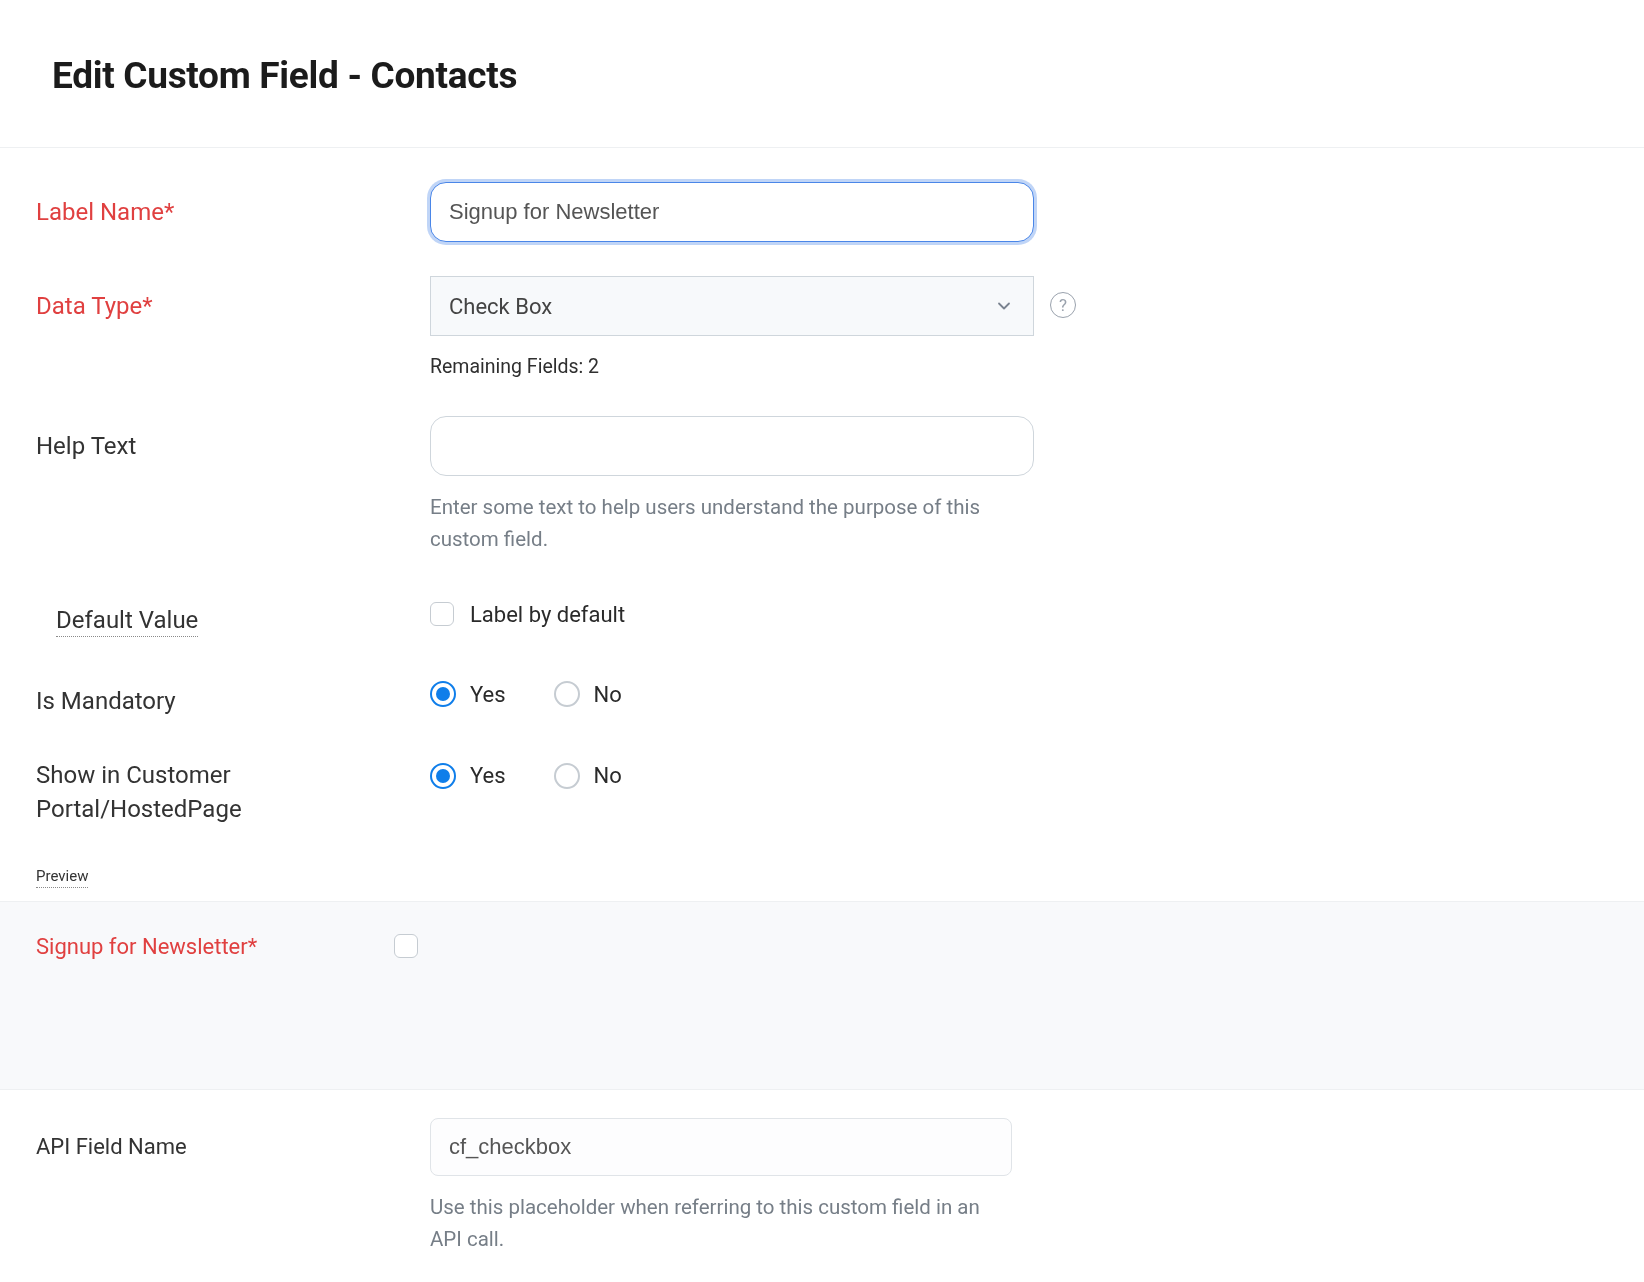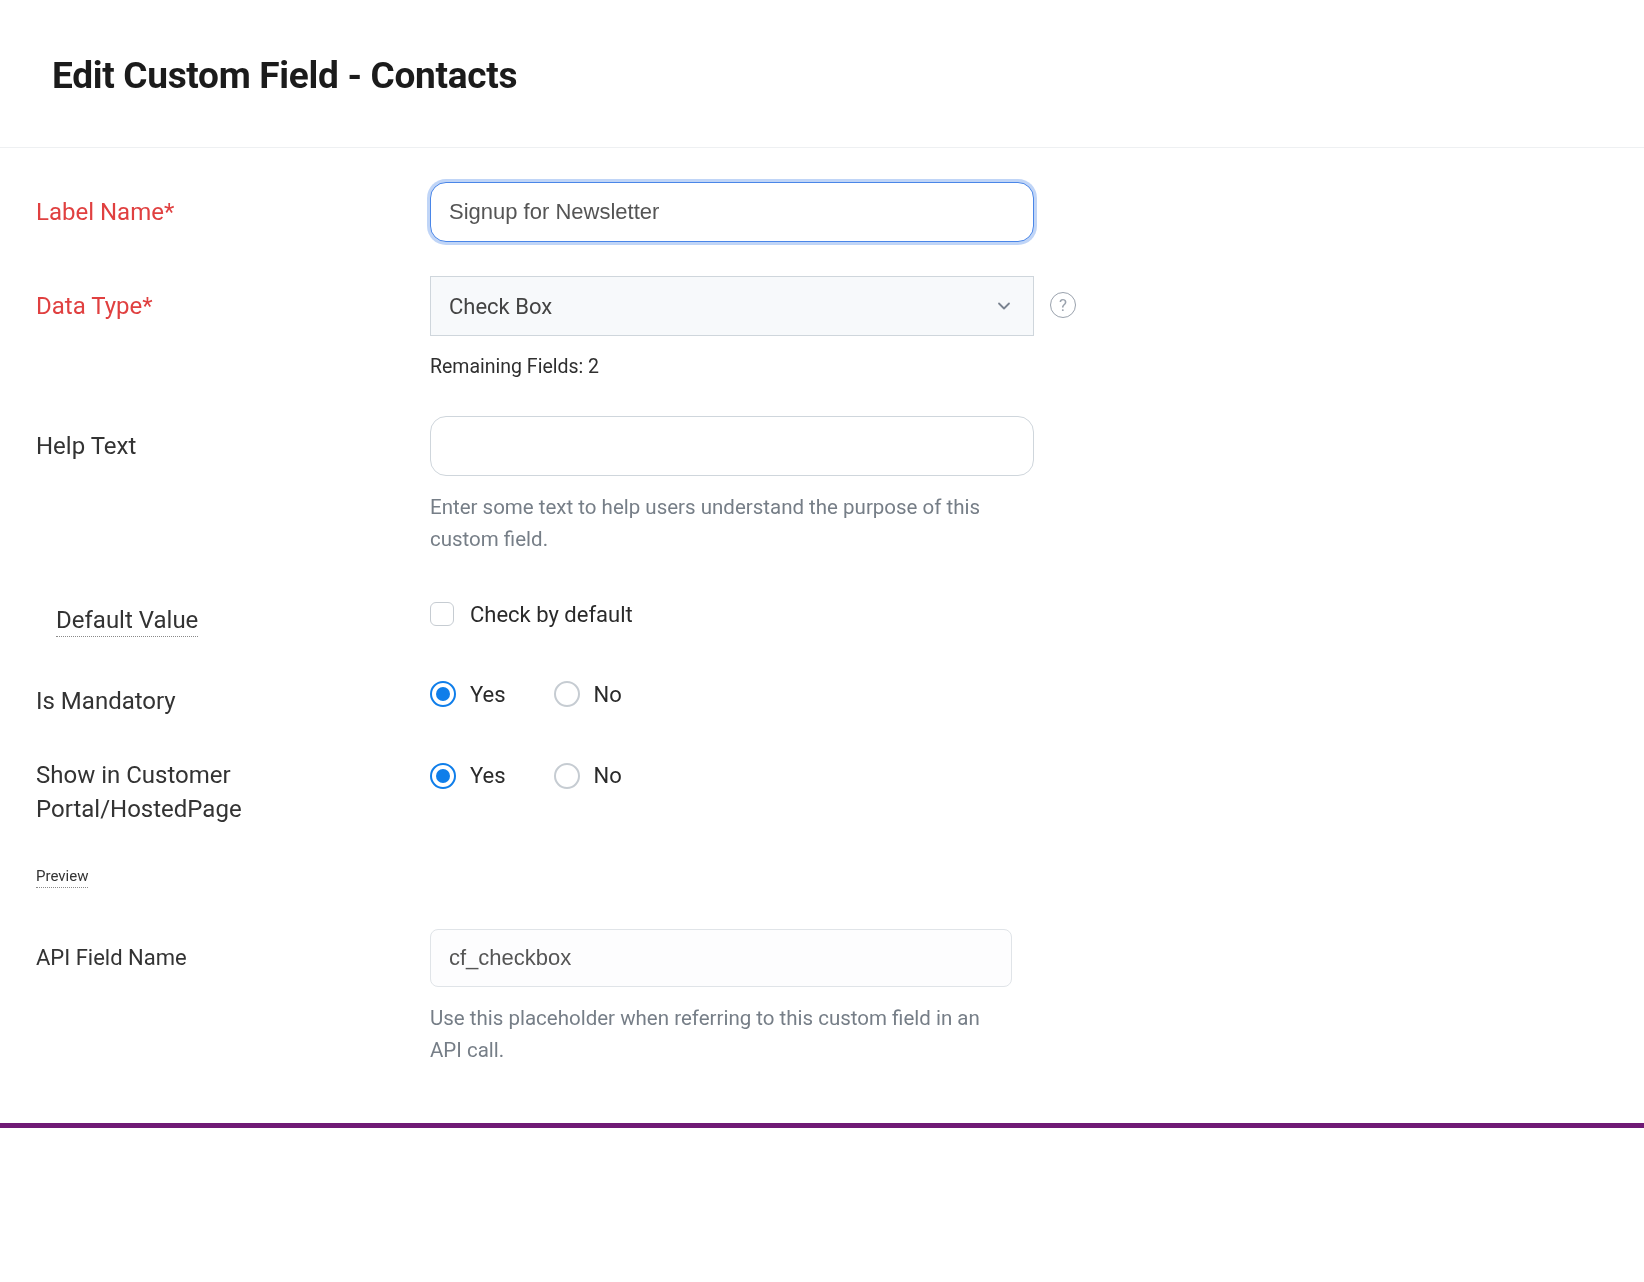--- a/index.html
+++ b/index.html
@@ -241,21 +241,21 @@
         <input type="text" class="text-input" value="" style="">
         <div class="hint">Enter some text to help users understand the purpose of this custom field.</div>
       </div>
     </div>
 
     <div class="form-row">
       <div class="label-col dotted"><span>Default Value</span></div>
       <div class="field-col">
         <div class="checkbox-line">
           <div class="square-checkbox"></div>
-          <span>Check by default</span>
+          <span>Label by default</span>
         </div>
       </div>
     </div>
 
     <div class="form-row">
       <div class="label-col">Is Mandatory</div>
       <div class="field-col">
         <div class="radio-group">
           <div class="radio-item">
             <div class="radio checked"></div>
@@ -281,20 +281,26 @@
             <div class="radio"></div>
             <span>No</span>
           </div>
         </div>
       </div>
     </div>
 
     <div class="section-label"><span>Preview</span></div>
   </div>
 
+  <div class="preview-box">
+    <div class="preview-label">Signup for Newsletter*</div>
+    <div>
+      <div class="square-checkbox" style="margin:0"></div>
+    </div>
+  </div>
 
   <div class="api-row">
     <div class="api-label">API Field Name</div>
     <div>
       <input type="text" class="api-input" value="cf_checkbox" style="">
       <div class="hint" style="max-width:582px">Use this placeholder when referring to this custom field in an API call.</div>
     </div>
   </div>
 
 </div>

